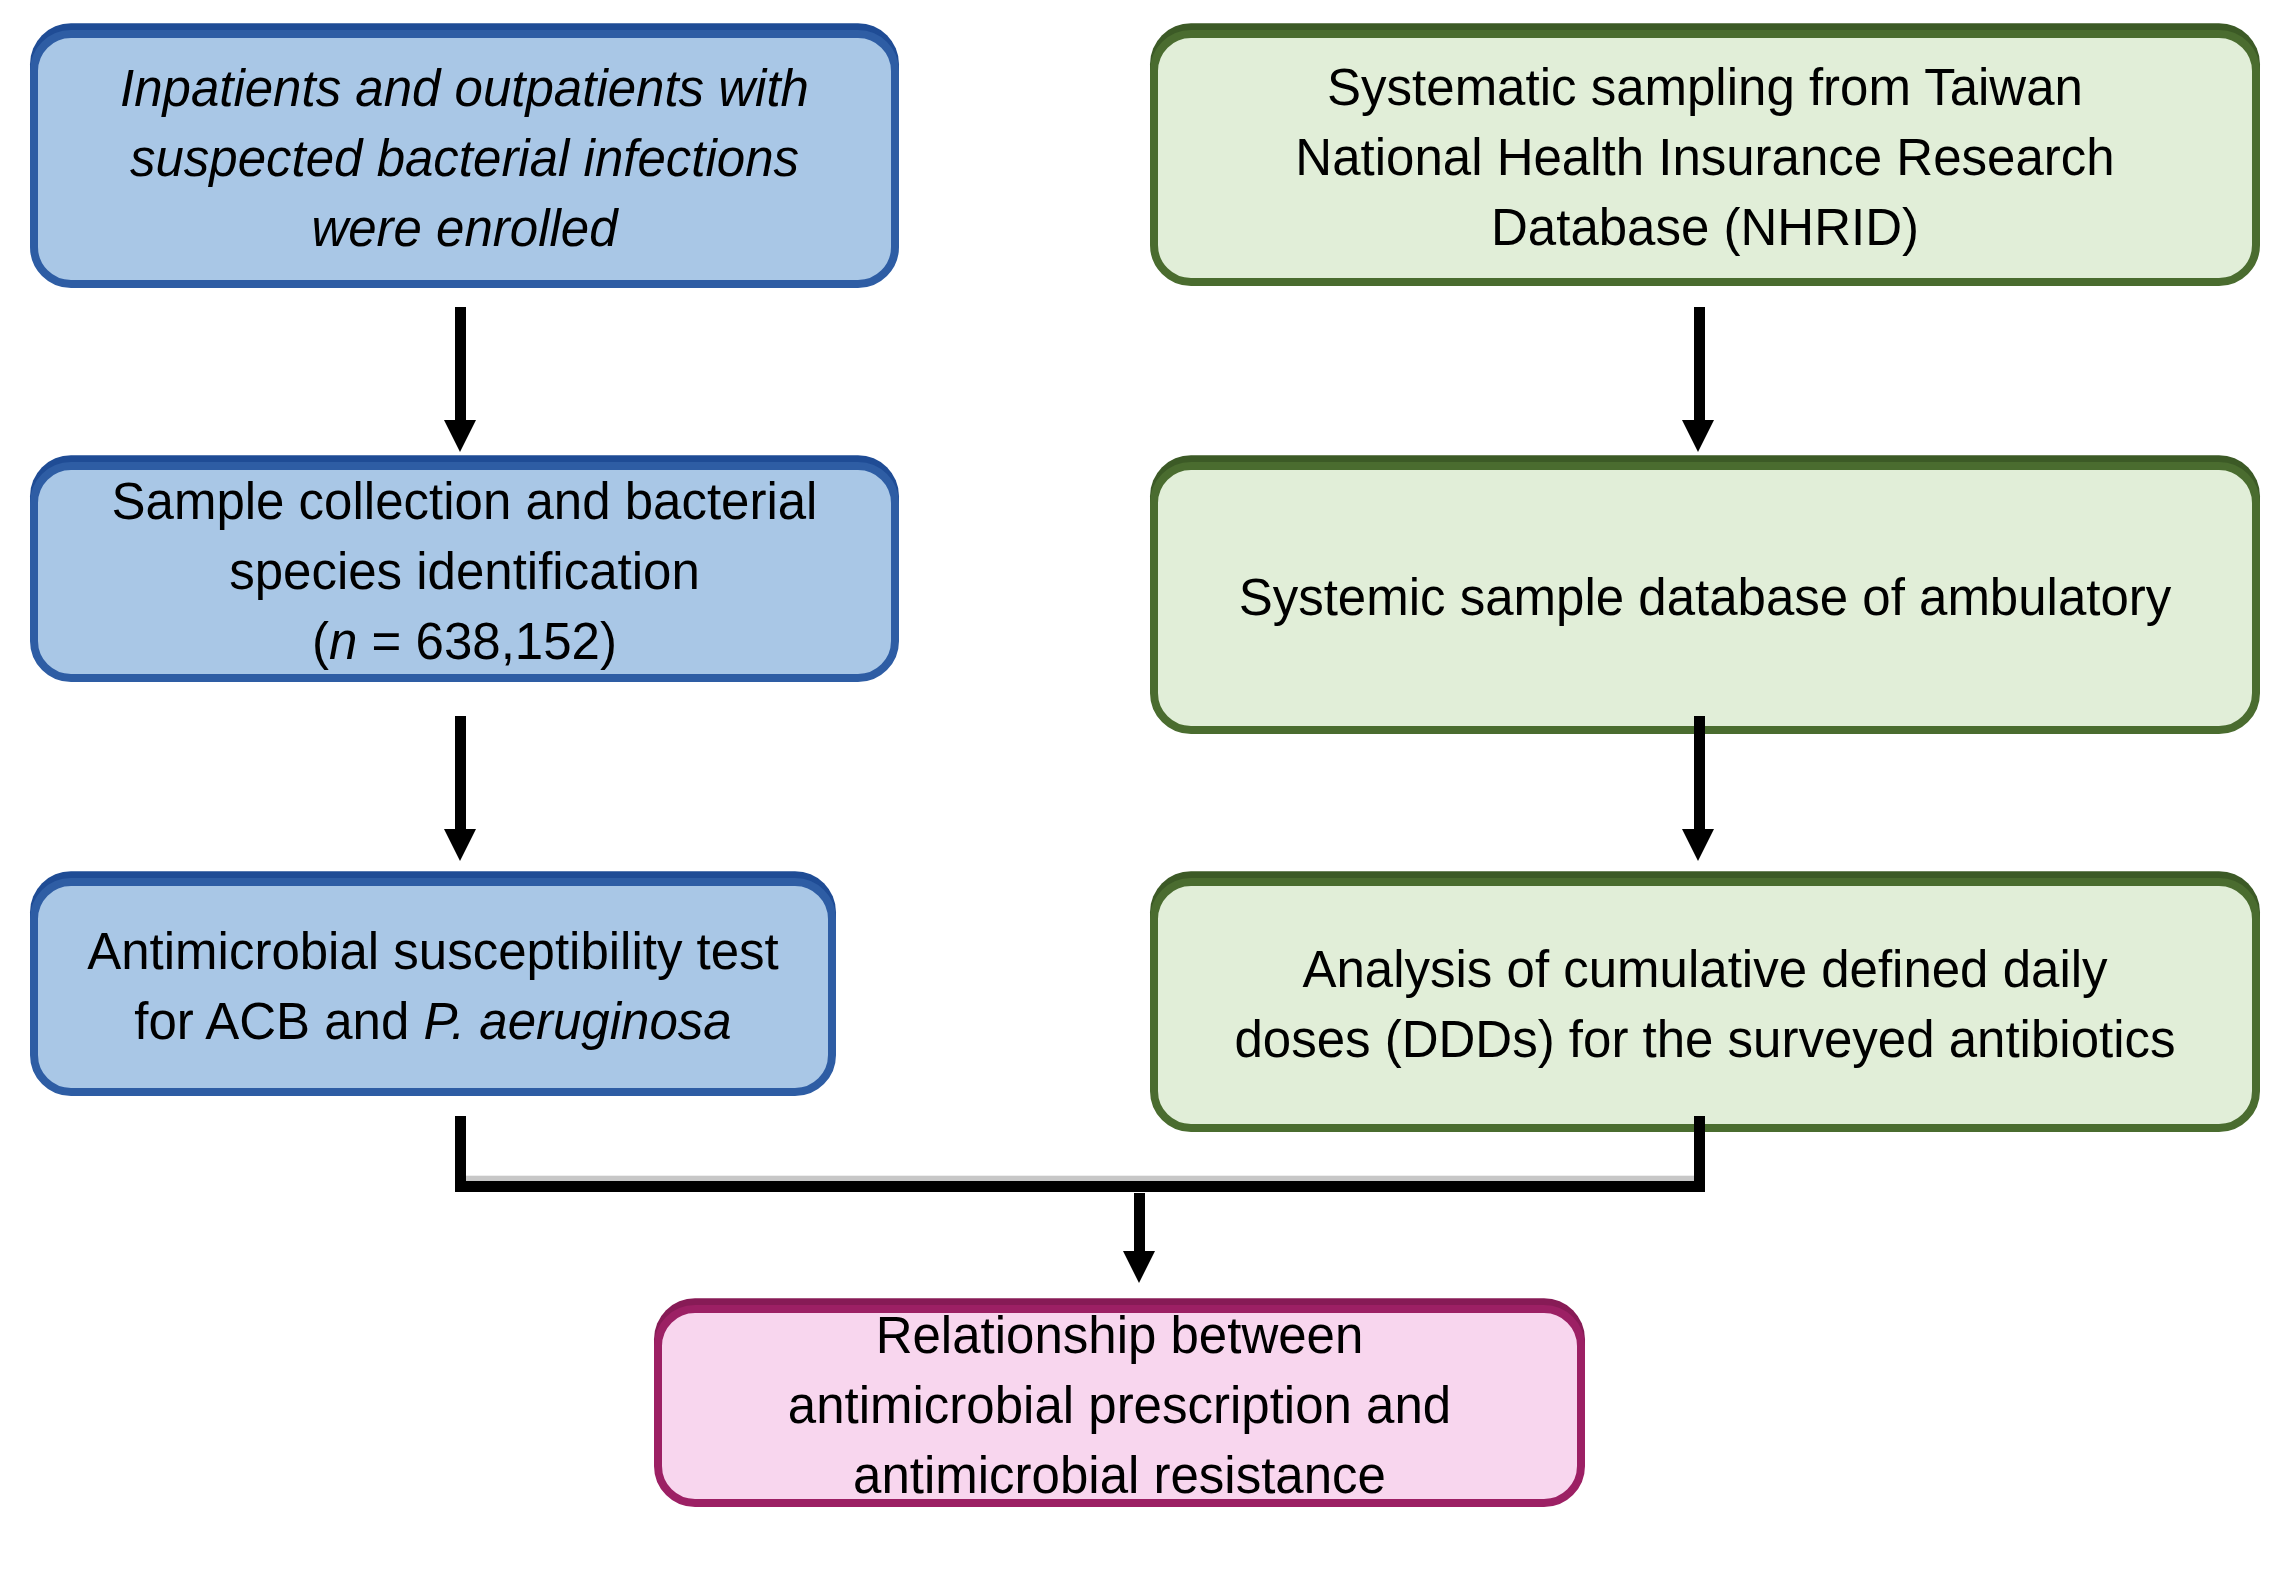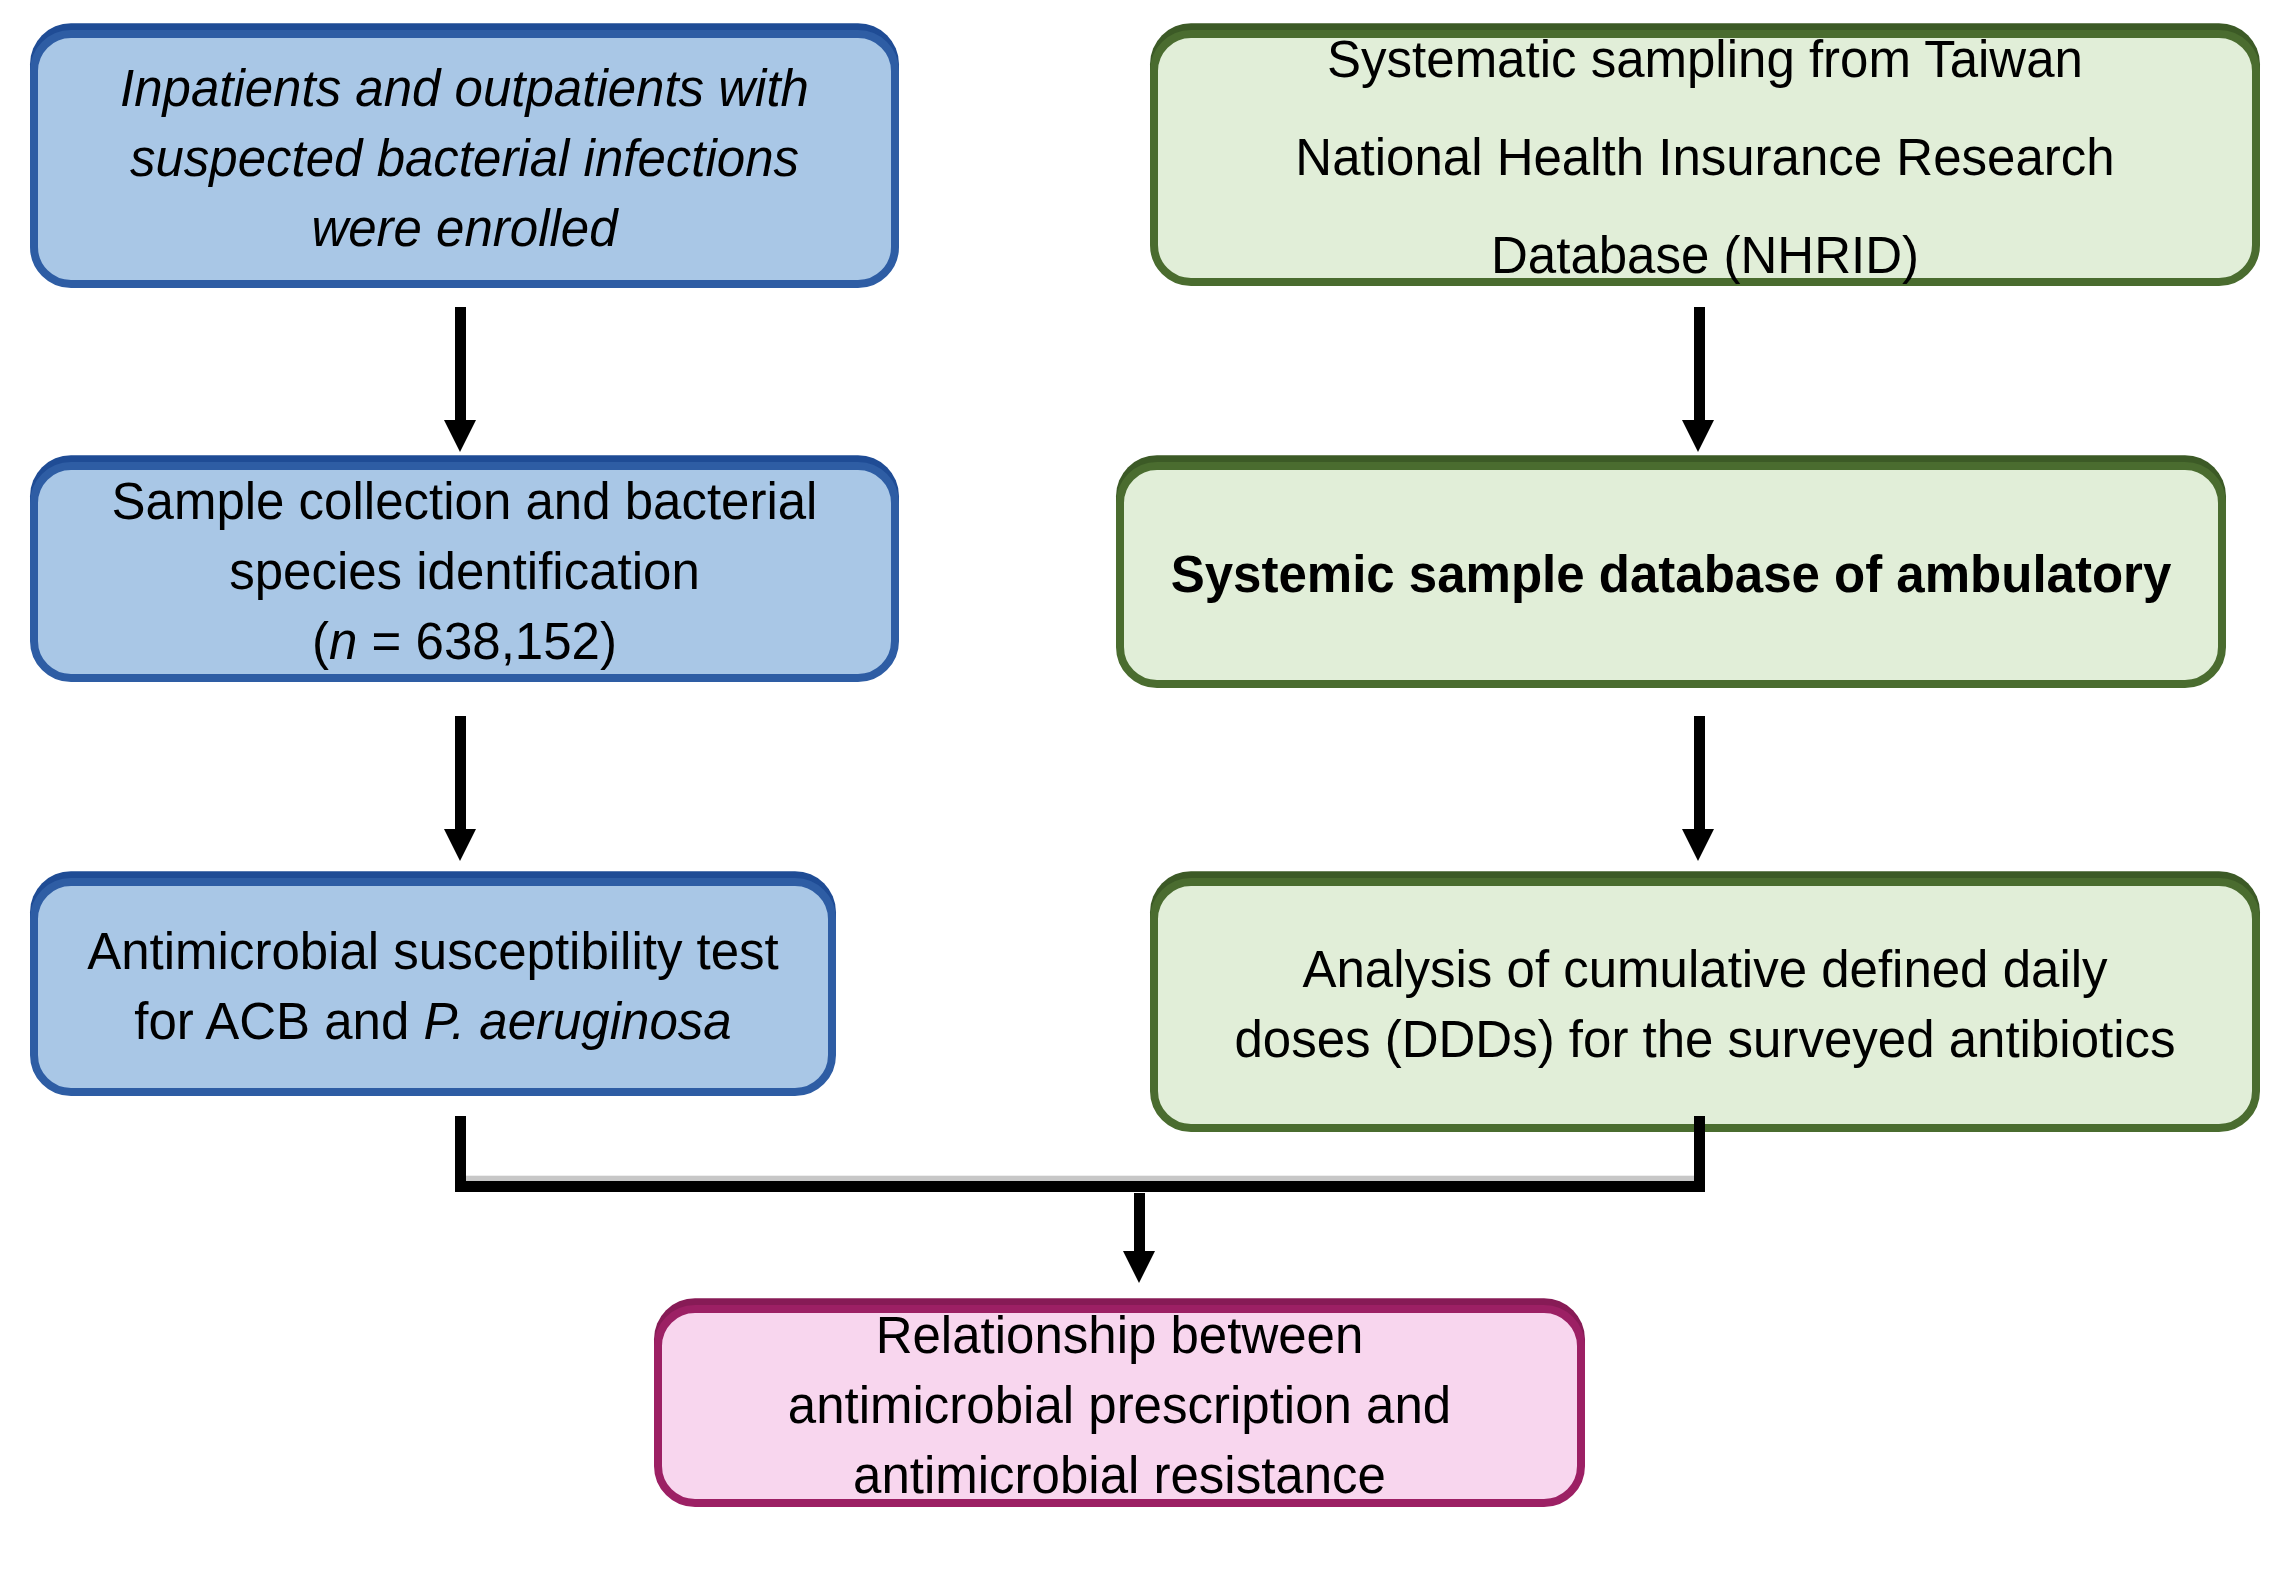--- a/index.html
+++ b/index.html
@@ -41,23 +41,23 @@
     box-shadow: 0 -6.8px 0 0 #3c5a26;
   }
   .node.pink {
     background: #f8d6ee;
     border: 8.3px solid #9c2064;
     box-shadow: 0 -6.8px 0 0 #871b56;
   }
 
   
   #box-enrollment            { left: 30px;   top: 30px;   width: 869px; height: 258px; font-style: italic; }
-  #box-nhrid-sampling        { left: 1150px; top: 30px;   width: 1110px; height: 256px; gap: 28px; }
+  #box-nhrid-sampling        { left: 1150px; top: 30px;   width: 1110px; height: 256px; }
   #box-sample-collection     { left: 30px;   top: 462px;  width: 869px; height: 220px; }
-  #box-systemic-database     { left: 1116px; top: 462px;  width: 1110px; height: 226px; font-weight: bold; }
+  #box-systemic-database     { left: 1150px; top: 462px;  width: 1110px; height: 272px; }
   #box-susceptibility-test   { left: 30px;   top: 878px; width: 806px; height: 218px; }
   #box-ddd-analysis          { left: 1150px; top: 878px; width: 1110px; height: 254px; }
   #box-relationship          { left: 654px;  top: 1305px; width: 931px; height: 202px; }
 
   
   .stem {
     position: absolute;
     width: 10.5px;
     background: #000000;
   }

